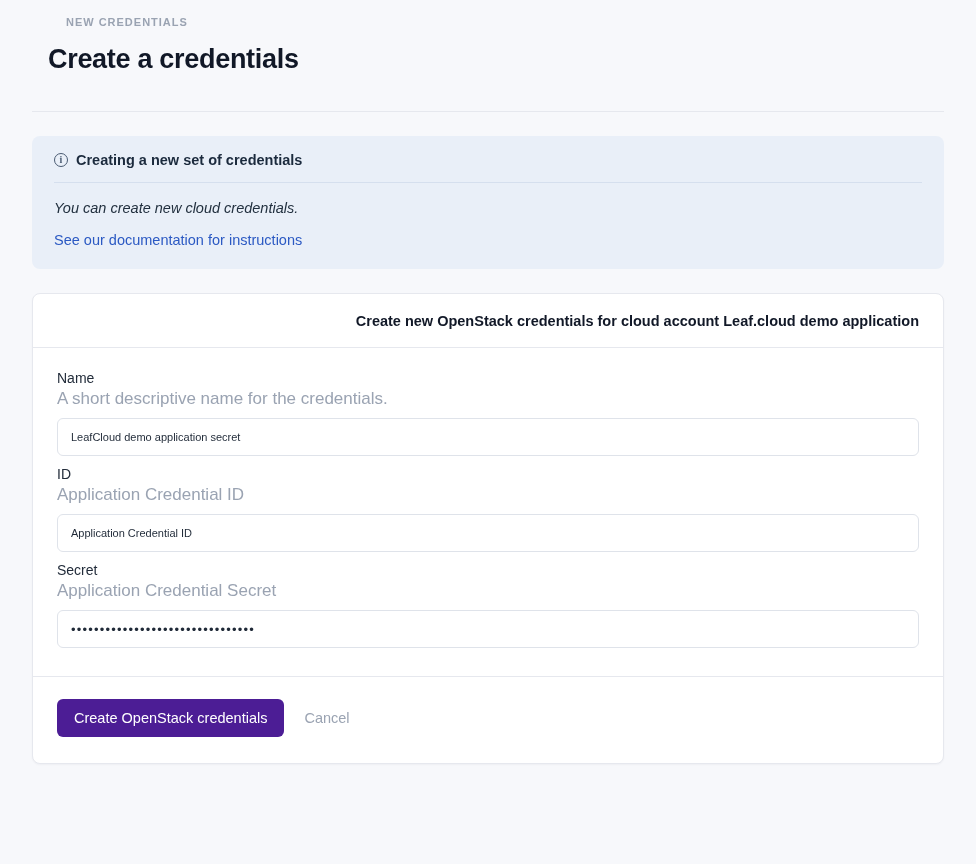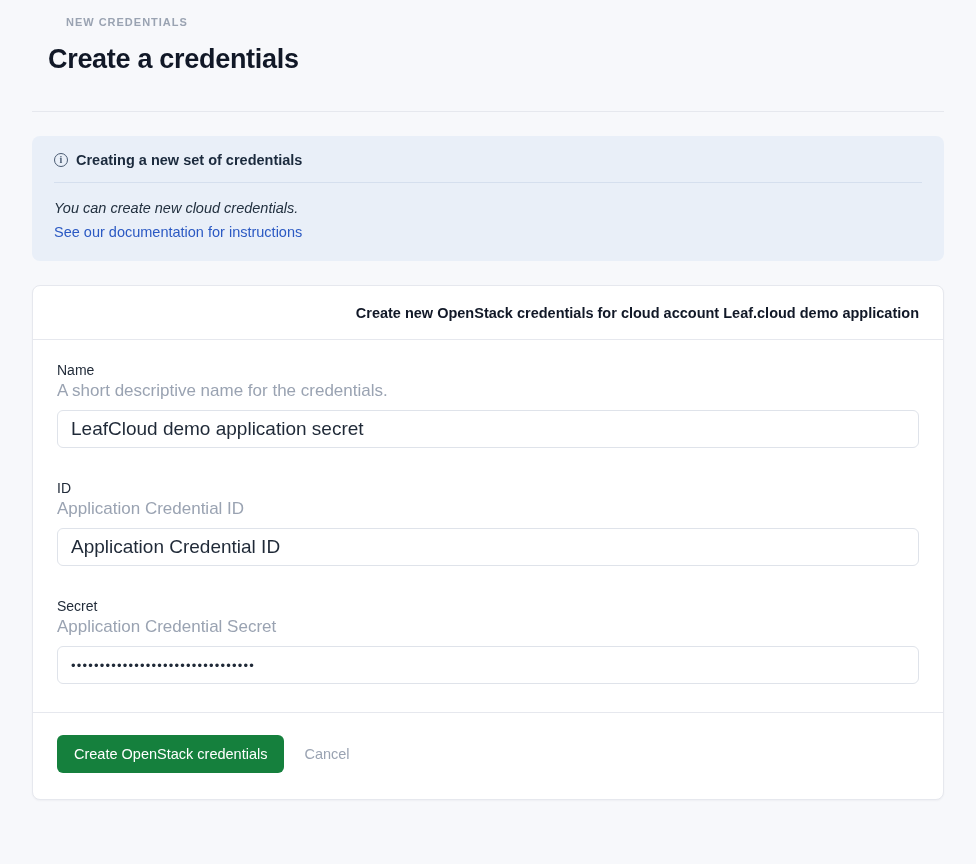--- a/index.html
+++ b/index.html
@@ -80,21 +80,21 @@
     font-family: "Liberation Serif", serif;
   }
   .banner-text {
     font-size: 14.5px;
     color: #22303f;
     margin: 17px 0 0 0;
     font-style: italic;
   }
   .banner-link {
     display: inline-block;
-    margin-top: 8px;
+    margin-top: 16px;
     font-size: 14.5px;
     color: #2b59c3;
     text-decoration: none;
     cursor: pointer;
   }
 
   
   .card {
     margin-top: 24px;
     background: #ffffff;
@@ -106,39 +106,39 @@
     padding: 19px 24px 18px 24px;
     border-bottom: 1px solid #e6e8ee;
     font-size: 14.5px;
     font-weight: bold;
     color: #111827;
     text-align: right;
   }
   .card-body {
     padding: 22px 24px 28px 24px;
   }
-  .field { margin-bottom: 32px; }
+  .field { margin-bottom: 10px; }
   .field:last-child { margin-bottom: 0; }
   .field-label {
     font-size: 14px;
     color: #222c3a;
     margin: 0 0 3px 0;
   }
   .field-help {
     font-size: 17px;
     color: #9aa3b2;
     margin: 0 0 9px 0;
   }
   .input {
     width: 100%;
     height: 38px;
     border: 1px solid #dfe3ea;
     border-radius: 6px;
     padding: 0 13px;
-    font-size: 19px;
+    font-size: 11px;
     color: #1f2937;
     font-family: "Liberation Sans", sans-serif;
     background: #fff;
     outline: none;
   }
   .input::placeholder { color: #1f2937; }
   .input.secret {
     letter-spacing: 1.2px;
     font-size: 13px;
   }
@@ -147,21 +147,21 @@
     border-top: 1px solid #e6e8ee;
     padding: 0;
   }
   .footer-inner {
     padding: 22px 24px 26px 24px;
     display: flex;
     align-items: center;
     gap: 18px;
   }
   .btn-primary {
-    background: #15803d;
+    background: #4c1d95;
     color: #ffffff;
     border: none;
     border-radius: 6px;
     padding: 11px 17px;
     font-size: 14.5px;
     font-family: "Liberation Sans", sans-serif;
     cursor: pointer;
   }
   .btn-link {
     background: none;

